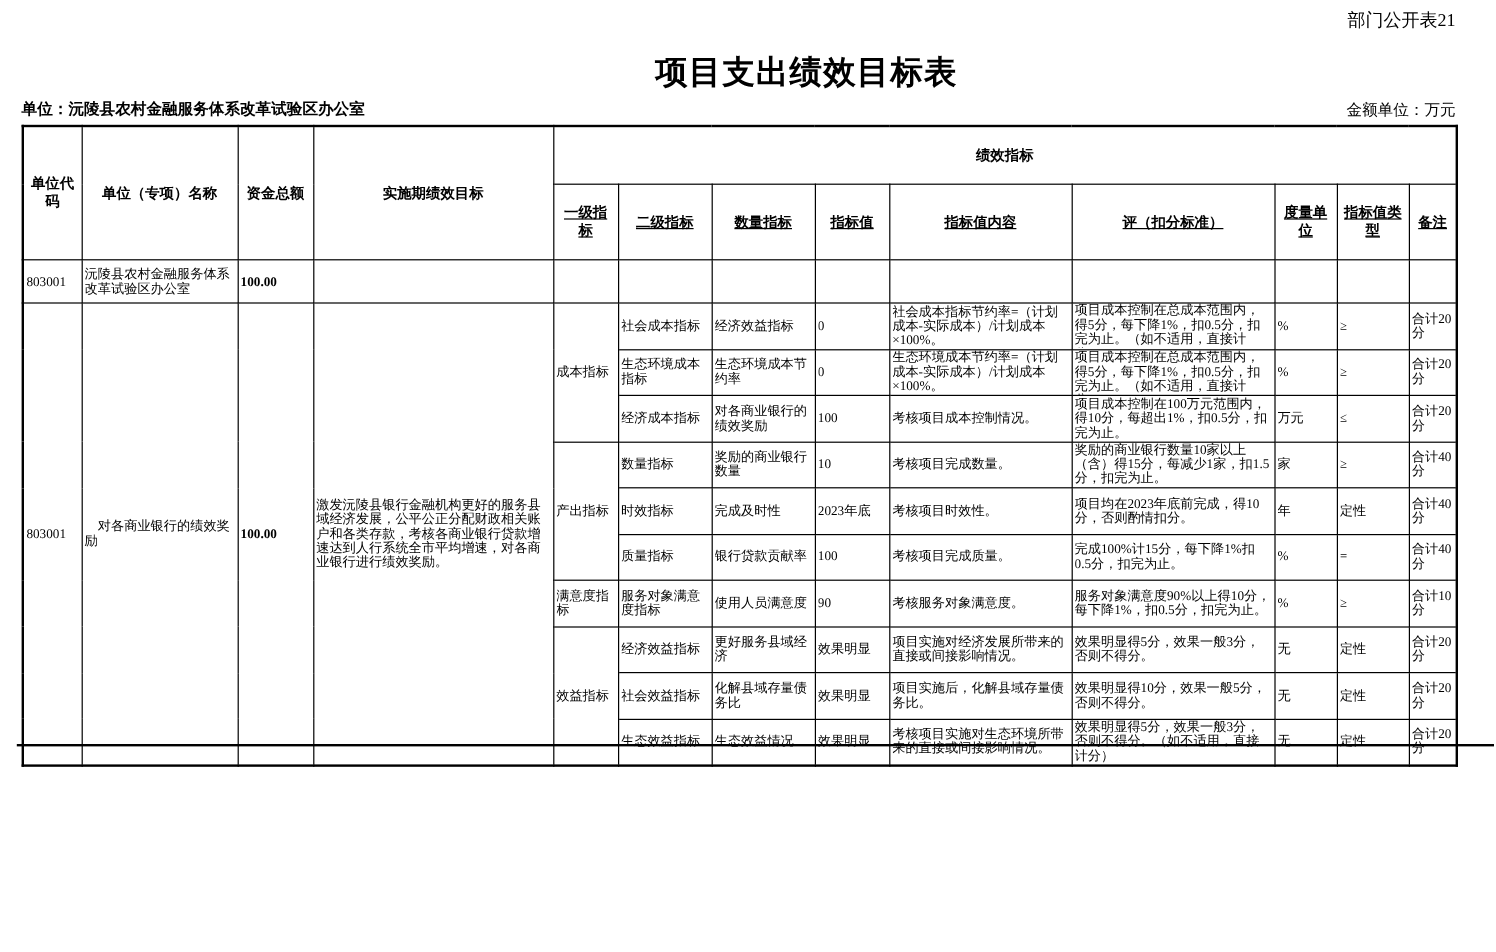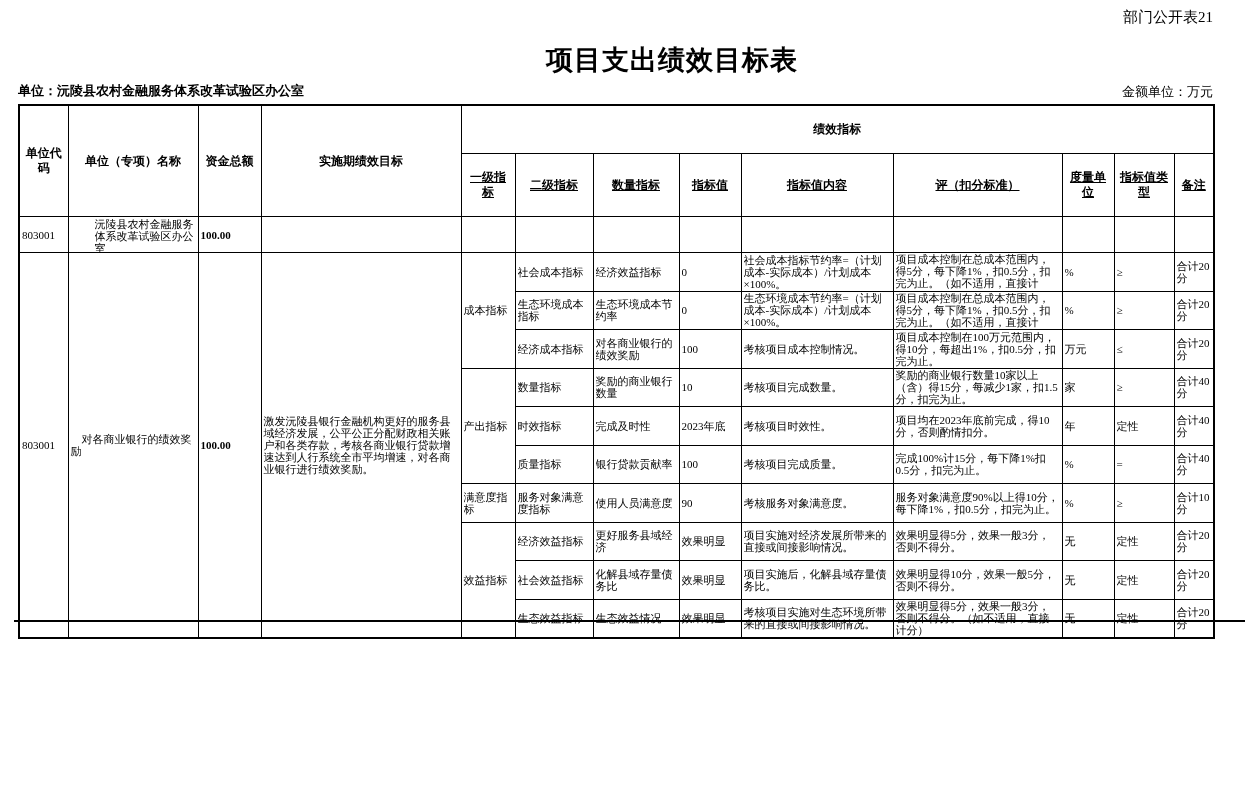--- a/index.html
+++ b/index.html
@@ -39,21 +39,21 @@
   }
   table.grid th {
     font-weight:bold; text-align:center;
     font-size:12px; line-height:15px; padding:16px 3px;
   }
   tr.h1 { height:47px; }
   tr.h2 { height:50px;text-decoration:underline; }
   tr.rs { height:36px; }
   tr.ri { height:38.5px; }
   .cb { max-height:37px; overflow:hidden; }
-  .rs .cb { max-height:34px;margin-left:24px; }
+  .rs .cb { max-height:34px; }
   .al { text-align:left; }
   .ar { text-align:left;font-weight:bold; }
   .indent { text-indent:1em; }
   .bottom-rule {
     position:absolute; top:620px; left:14px;
     width:1231px; height:2px; background:#000;
   }
 </style>
 </head>
 <body>

